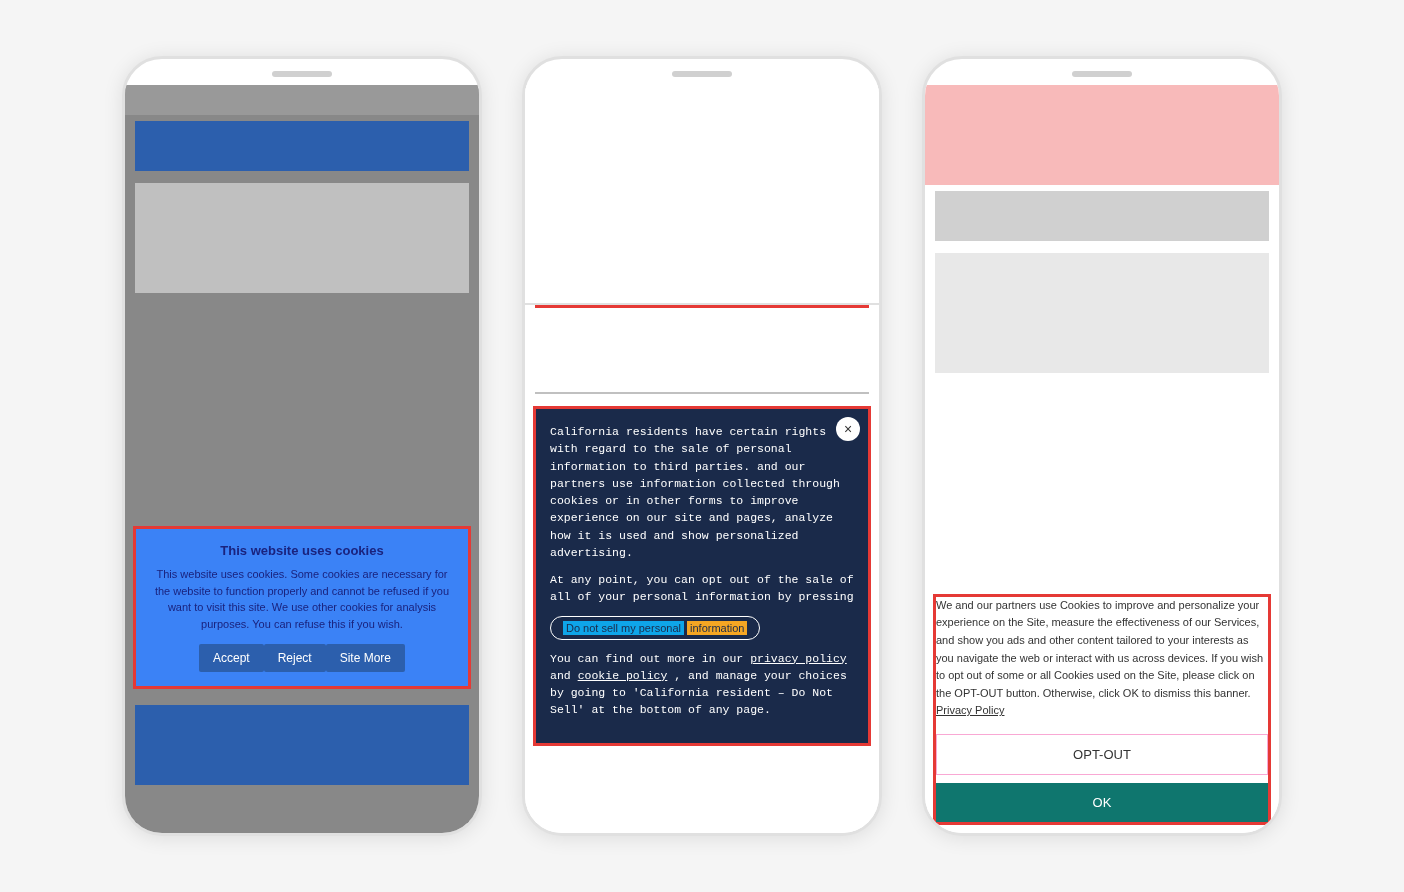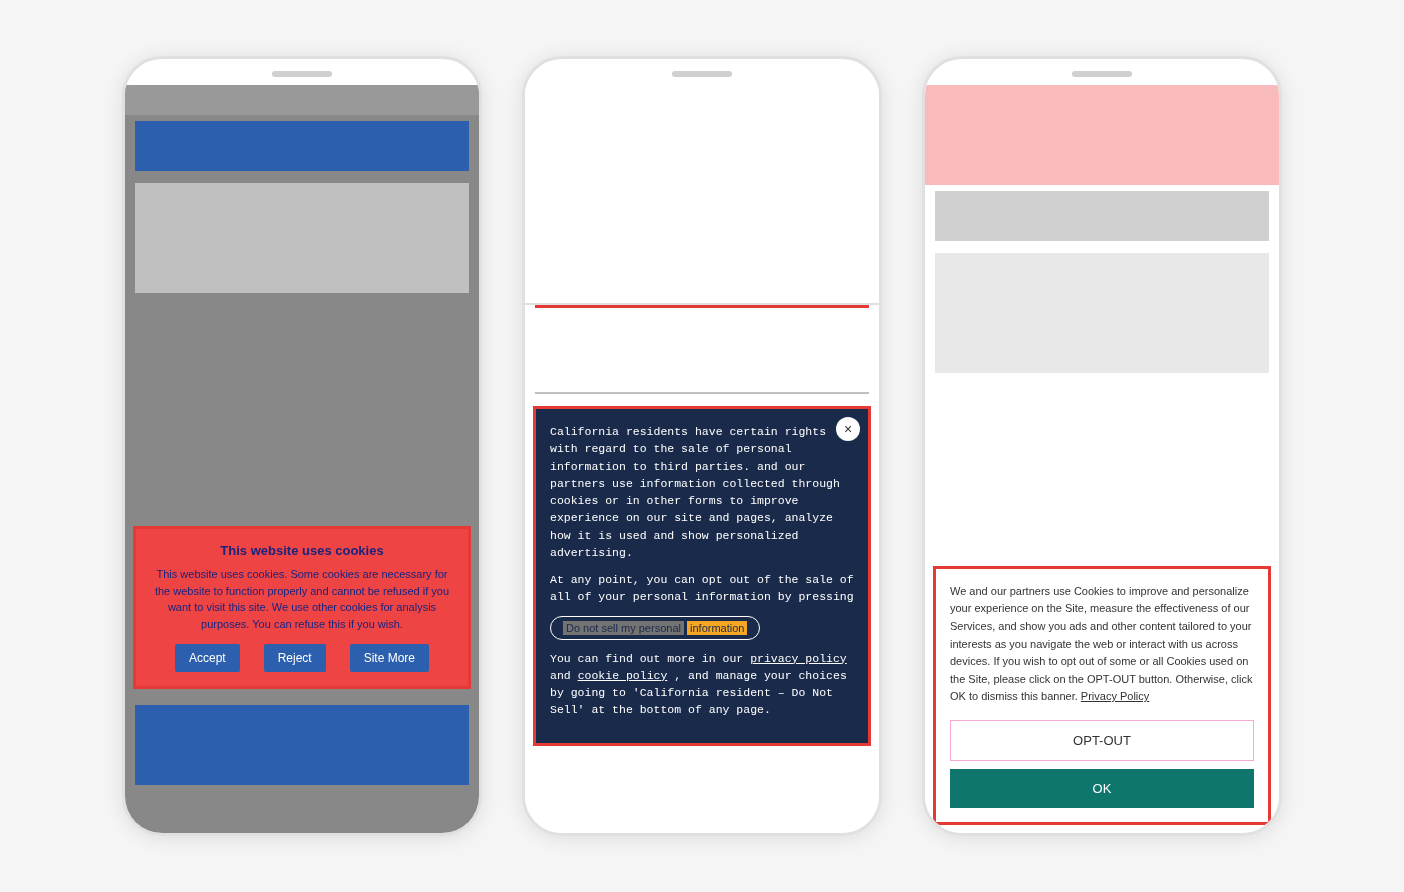--- a/index.html
+++ b/index.html
@@ -70,21 +70,21 @@
       background: #c0c0c0;
       margin: 6px 10px;
     }
 
     .p1-spacer {
       flex: 1;
     }
 
     
     .cookie-banner-green {
-      background: #ef4444;
+      background: #3b82f6;
       border: 3px solid #e53935;
       margin: 0 8px 8px 8px;
       padding: 14px 12px;
       text-align: center;
     }
 
     .cookie-banner-green .title {
       font-weight: bold;
       font-size: 13px;
       color: #1a237e;
@@ -93,21 +93,21 @@
 
     .cookie-banner-green .desc {
       font-size: 11px;
       color: #1a237e;
       line-height: 1.5;
       margin-bottom: 12px;
     }
 
     .cookie-buttons {
       display: flex;
-      gap: 24px;
+      gap: 0;
       justify-content: center;
     }
 
     .btn-blue {
       background: #2c5fad;
       color: white;
       border: none;
       padding: 7px 14px;
       font-size: 12px;
       cursor: pointer;
@@ -196,21 +196,21 @@
       display: inline-block;
       border: 1px solid white;
       border-radius: 20px;
       padding: 5px 12px;
       font-size: 11px;
       color: white;
       margin-bottom: 10px;
     }
 
     .dont-sell-btn span {
-      background: #737373;
+      background: #0ea5e9;
       color: #1a2a4a;
       padding: 1px 3px;
     }
 
     .cookie-banner-dark a {
       color: white;
       text-decoration: underline;
     }
 
     
@@ -239,21 +239,21 @@
       margin: 6px 10px;
     }
 
     .p3-spacer { flex: 1; }
 
     
     .cookie-banner-right {
       background: #fff;
       border: 3px solid #e53935;
       margin: 0 8px 8px 8px;
-      padding: 14px;
+      padding: 0;
     }
 
     .cookie-banner-right .desc {
       font-size: 11px;
       color: #333;
       line-height: 1.6;
       margin-bottom: 14px;
     }
 
     .cookie-banner-right .desc a {

